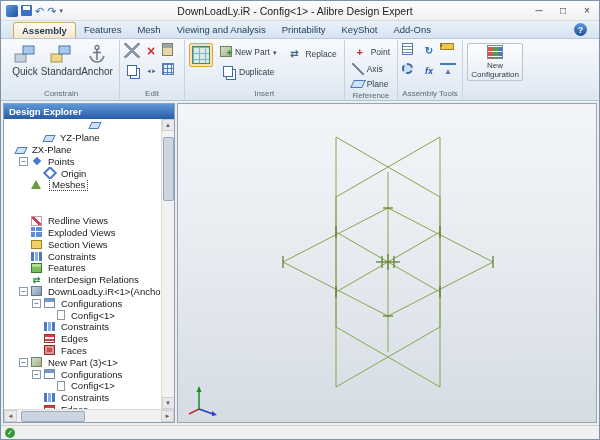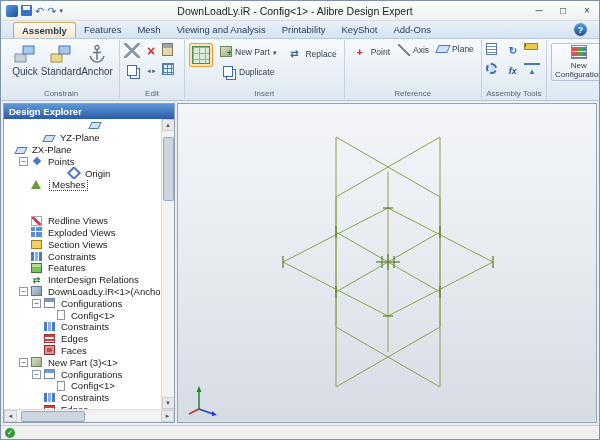--- a/index.html
+++ b/index.html
@@ -56,21 +56,21 @@
   .selbox{background:#fce3b3;border:1px solid #e0a040;border-radius:2px;padding:2px;margin-top:2px}
   .ins-biggrid{display:block;width:18px;height:18px;border:1px solid #55885a;background:linear-gradient(#7ab0e0 1px,transparent 1px) 0 0/6px 6px,linear-gradient(90deg,#7ab0e0 1px,transparent 1px) 0 0/6px 6px,#d9ecd9}
   .ins-col{display:flex;flex-direction:column;gap:3px;padding-top:3px}
   .ins-row{display:flex;align-items:center;gap:3px;padding:1px 2px;border:1px solid transparent;border-radius:2px}
   .ins-label{font-size:8.5px;color:#33404e;white-space:nowrap}
   .ri-newpart{width:12px;height:11px;background:linear-gradient(135deg,#d8dfca,#9fb184);border:1px solid #70845a}
   .ri-newpart::after{content:"+";position:absolute;right:-1px;bottom:-2px;color:#1a8a1a;font-weight:bold;font-size:9px}
   .ri-replace::after{content:"⇄";color:#4a6888;font-weight:bold}
   .dd::after{content:"▾";font-size:7px;color:#445}
   
-  .ref-col{display:flex;flex-direction:row;gap:2px;padding-top:2px}
+  .ref-col{display:flex;flex-direction:column;gap:2px;padding-top:2px}
   .ref-row{display:flex;align-items:center;gap:3px;padding:0 2px;border:1px solid transparent}
   .ref-label{font-size:8.5px;color:#33404e}
   .ref-point::after{content:"+";color:#c03030;font-weight:bold;font-size:11px}
   .ref-axis{background:linear-gradient(45deg,transparent 44%,#7a8898 44% 56%,transparent 56%);width:12px;height:12px}
   .ref-plane{width:12px;height:8px;background:#cfe2f7;border:1px solid #4a7ab8;transform:skewX(-25deg)}
   
   .ncfg{width:56px;border:1px solid #b8c4d2;background:linear-gradient(#fdfefe,#e7edf4);margin-top:2px}
   .cfg-grid{width:16px;height:14px;border:1px solid #788;background:linear-gradient(#fff 1px,transparent 1px) 0 0/100% 5px,linear-gradient(90deg,#e05050 0 5px,#50a050 5px 11px,#5070e0 11px 16px)}
   .blabel2{font-size:8px;color:#33404e;text-align:center;line-height:1.15;margin-top:2px}
 
@@ -281,21 +281,21 @@
             <div class="trow" style="">
               <span class="exspace"></span>
               <span class="ti ti-plane"></span>
               <span class="tlabel">ZX-Plane</span>
             </div>
             <div class="trow" style="padding-left: 15px;">
               <span class="expander">−</span>
               <span class="ti ti-points"></span>
               <span class="tlabel">Points</span>
             </div>
-            <div class="trow" style="padding-left: 28px; margin-left: 24px;">
+            <div class="trow" style="padding-left: 28px;">
               <span class="exspace"></span>
               <span class="ti ti-origin"></span>
               <span class="tlabel">Origin</span>
             </div>
             <div class="trow sel" style="padding-left: 15px;">
               <span class="exspace"></span>
               <span class="ti ti-meshes"></span>
               <span class="tlabel">Meshes</span>
             </div>
             <div class="trow" style="padding-left: 15px; margin-top: 24px;">

